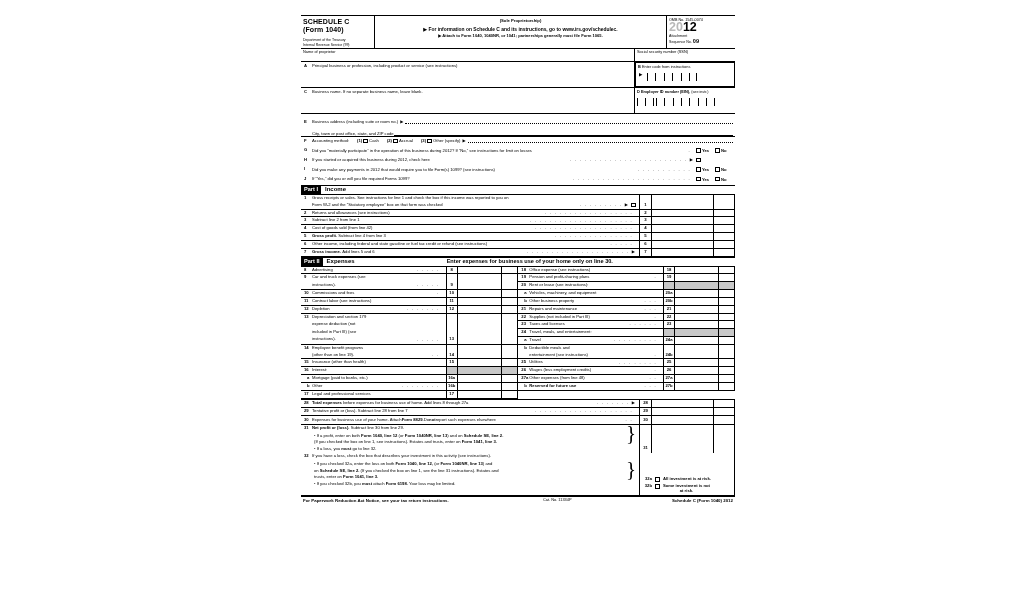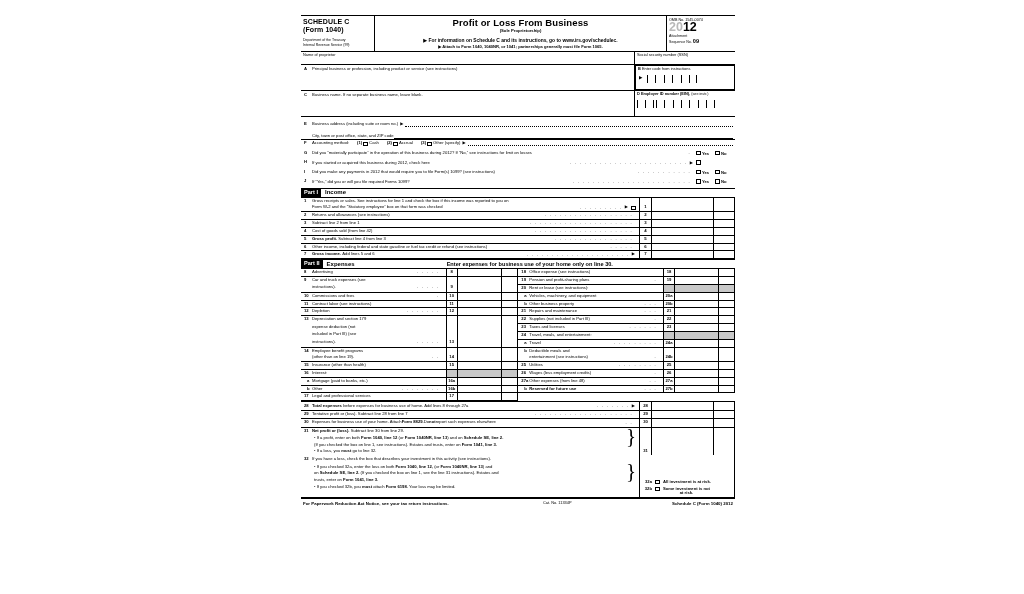--- a/index.html
+++ b/index.html
@@ -179,21 +179,20 @@
   <div class="hdr">
     <div class="hdr-left">
       <div class="t1">SCHEDULE C</div>
       <div class="t1">(Form 1040)</div>
       <div class="t2">
         <div>Department of the Treasury</div>
         <div>Internal Revenue Service (99)</div>
       </div>
     </div>
     <div class="hdr-mid">
-      <div class="title">Profit or Loss From Business</div>
       <div class="sub">(Sole Proprietorship)</div>
       <div class="l1">▶ For information on Schedule C and its instructions, go to www.irs.gov/schedulec.</div>
       <div class="l2">▶ Attach to Form 1040, 1040NR, or 1041; partnerships generally must file Form 1065.</div>
     </div>
     <div class="hdr-right">
       <div class="omb">OMB No. 1545-0074</div>
       <div class="yr">
         <span class="g">20</span><span>12</span>
       </div>
       <div class="att">Attachment</div>

